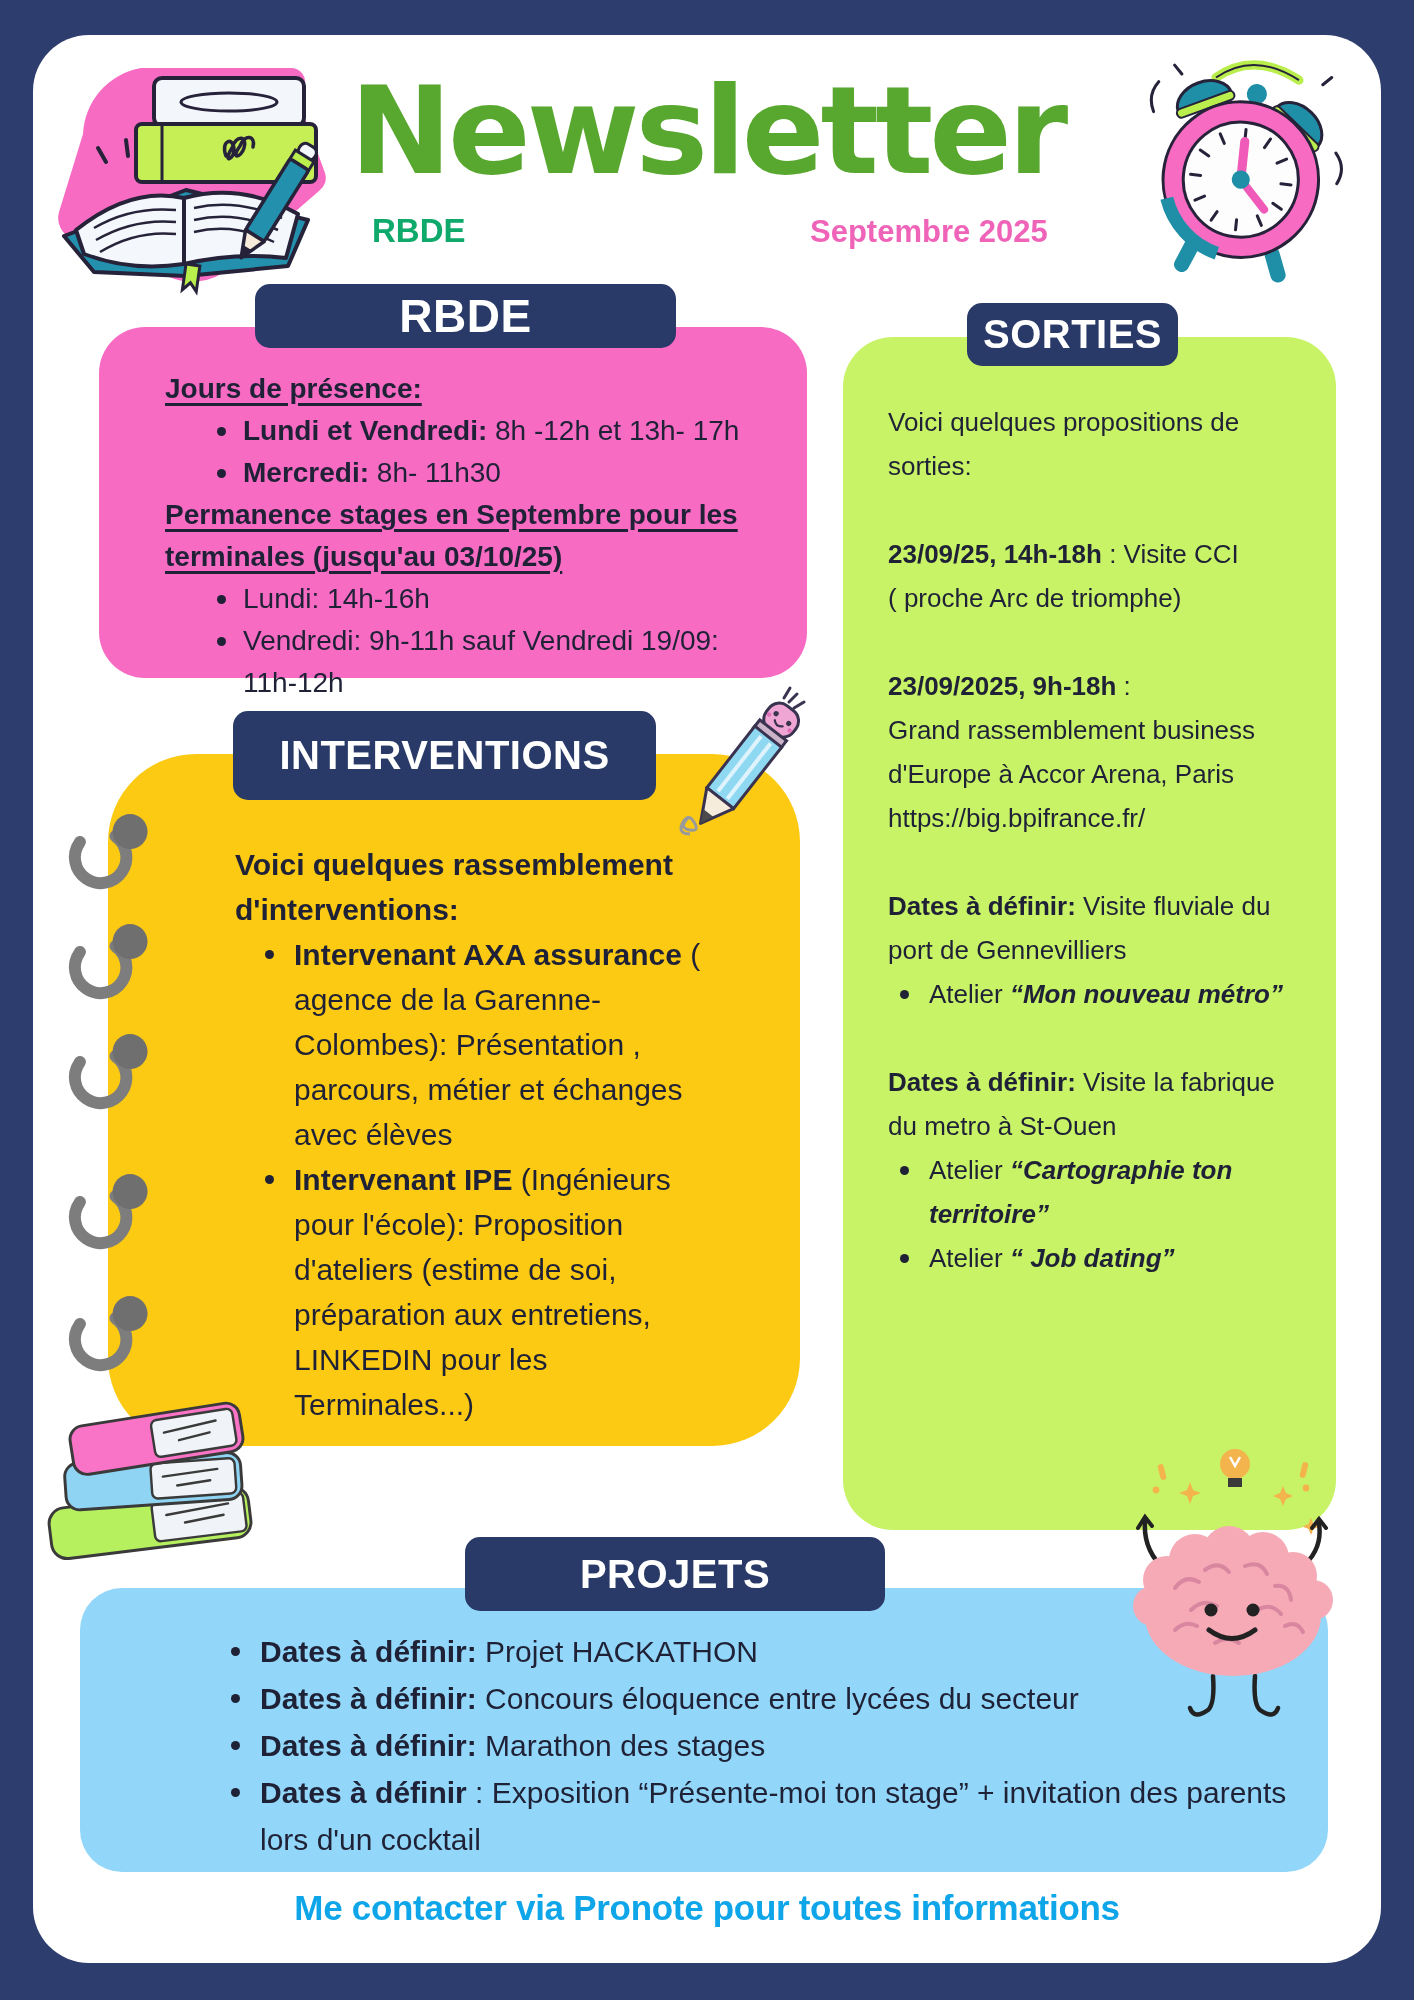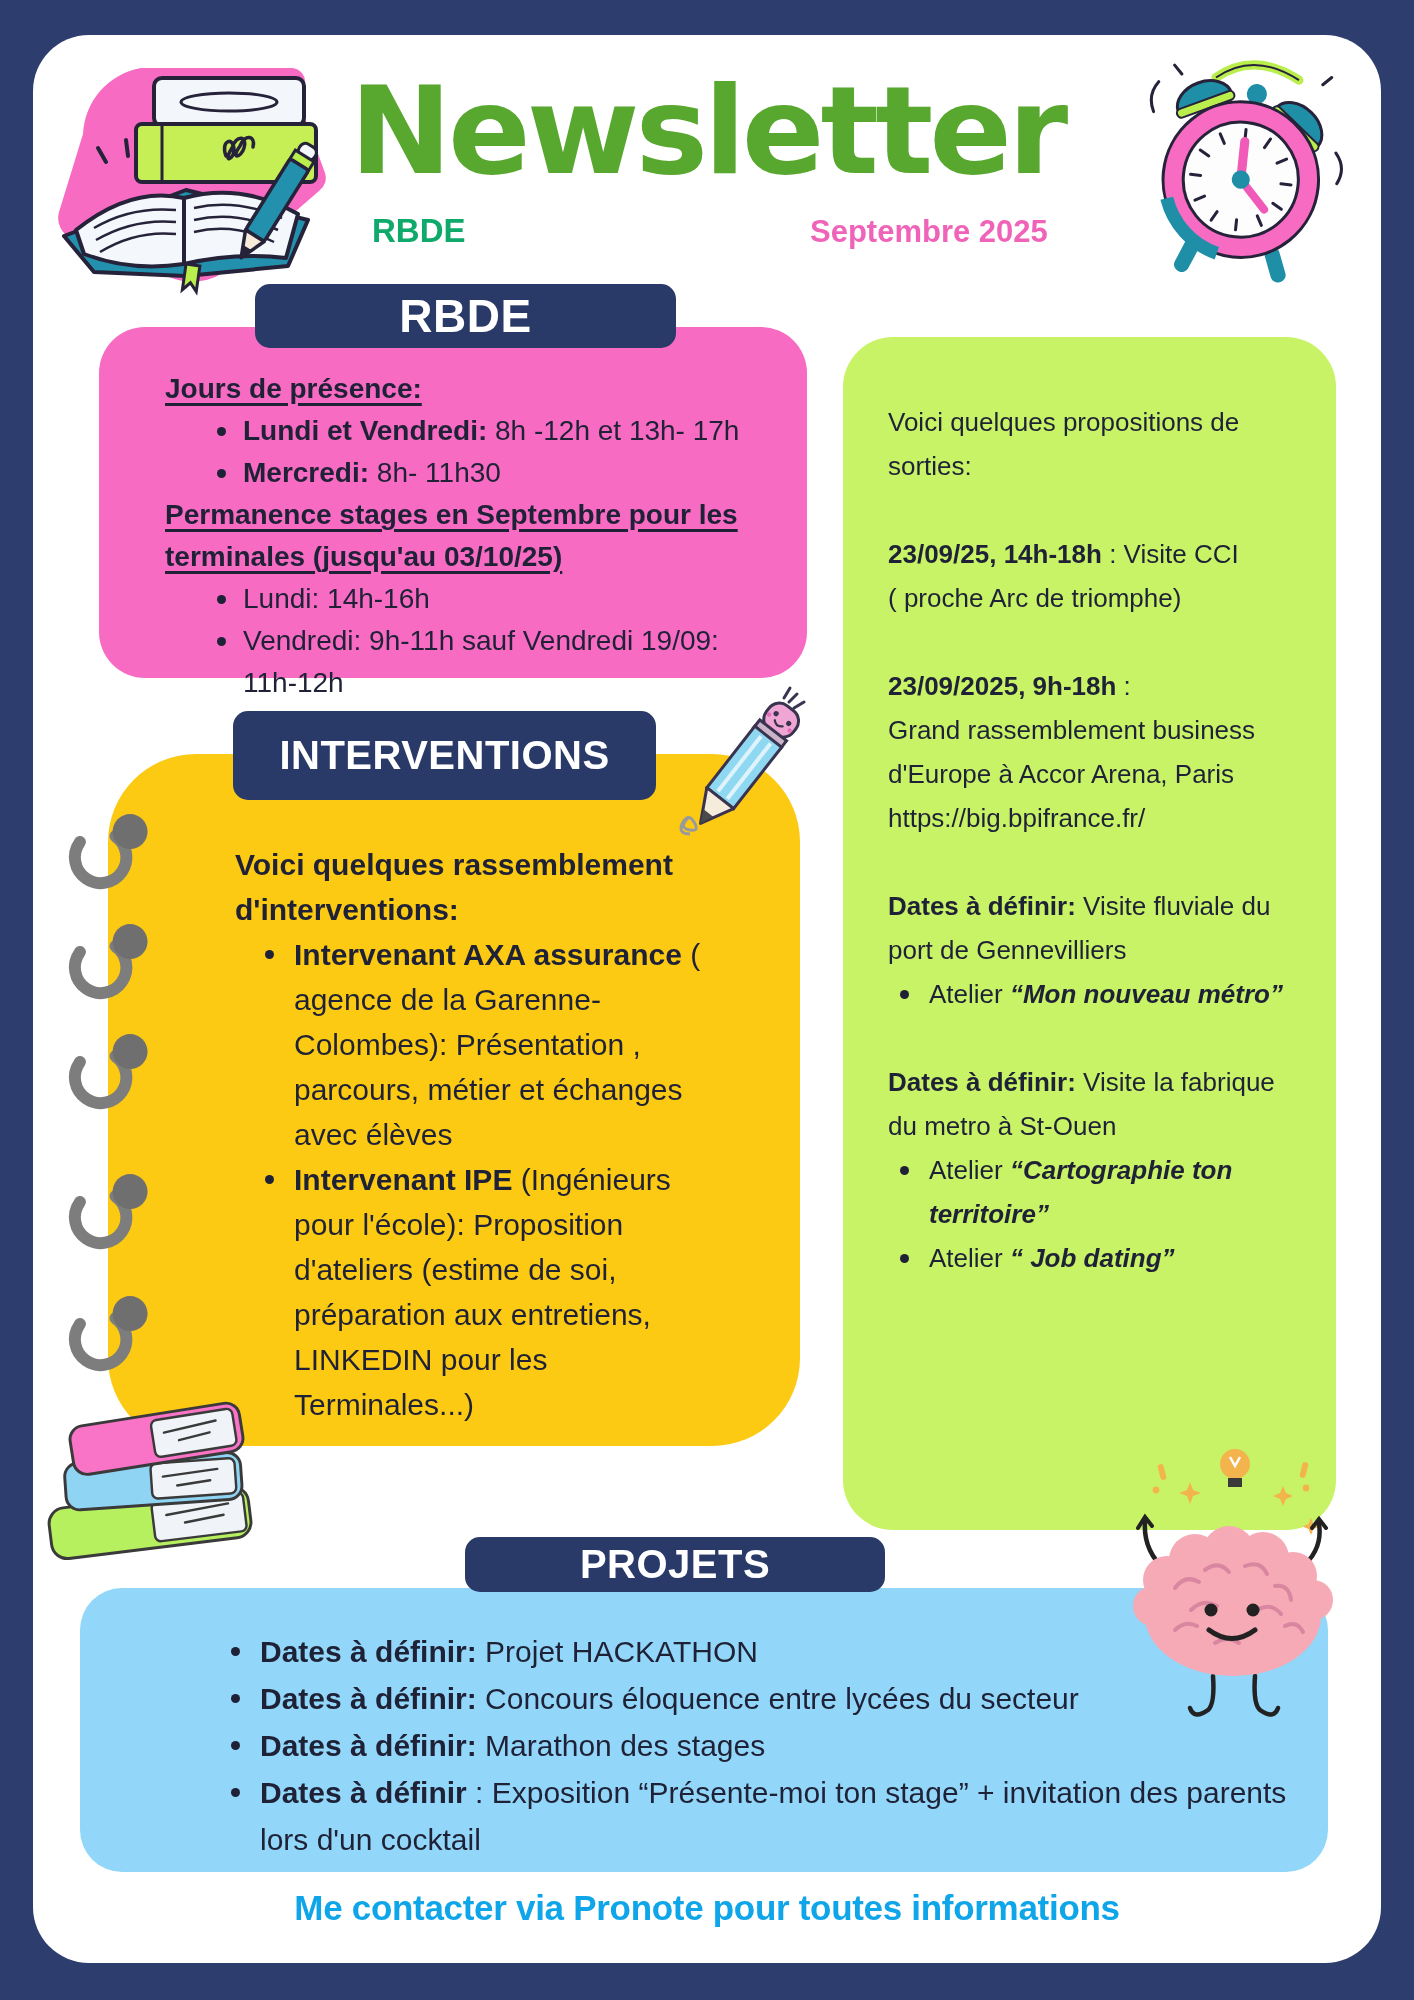--- a/index.html
+++ b/index.html
@@ -14,21 +14,21 @@
          font-family:"DejaVu Sans",sans-serif;font-weight:bold;
          font-size:122px;letter-spacing:-4px;color:var(--title-green,#58a82f);}
   .org-label{left:372px;top:212px;font-size:33px;font-weight:600;color:var(--org-green,#0fa96b);}
   .date-label{left:810px;top:214px;font-size:31px;font-weight:800;color:var(--date-pink,#ef64b8);text-align:center;}
   
   .tab{background:var(--tab-navy,#293a68);color:#ffffff;display:flex;align-items:center;
        justify-content:center;font-weight:800;border-radius:15px;z-index:4;letter-spacing:.5px;}
   .tab-rbde{left:255px;top:284px;width:421px;height:64px;font-size:46px;}
   .tab-interventions{left:233px;top:711px;width:423px;height:89px;font-size:40px;}
   .tab-sorties{left:967px;top:303px;width:211px;height:63px;font-size:40px;}
-  .tab-projets{left:465px;top:1537px;width:420px;height:55px;font-size:40px;}
+  .tab-projets{left:465px;top:1537px;width:420px;height:74px;font-size:40px;}
   
   .box{z-index:1;}
   .box-pink{left:99px;top:327px;width:708px;height:351px;border-radius:46px;background:var(--pink,#f76bc3);}
   .box-yellow{left:108px;top:754px;width:692px;height:692px;border-radius:88px;background:var(--yellow,#fcca12);}
   .box-green{left:843px;top:337px;width:493px;height:1193px;border-radius:50px;background:var(--green,#c8f366);}
   .box-blue{left:80px;top:1588px;width:1248px;height:284px;border-radius:42px;background:var(--blue,#92d7f9);}
   
   .content{z-index:3;color:var(--text-dark,#1f2136);}
   .pink-content{left:165px;top:368px;width:610px;font-size:28px;line-height:42px;}
   .yellow-content{left:235px;top:842px;width:480px;font-size:30px;line-height:45px;}
@@ -205,20 +205,23 @@
         <circle cx="88" cy="26" r="2.2" fill="#e06eb8"></circle>
       <rect x="58" y="36" width="34" height="10" fill="#cbb3c9" stroke="#3a3350" stroke-width="3"></rect>
       <rect x="58" y="44" width="34" height="78" fill="#8fd8f2" stroke="#3a3350" stroke-width="3"></rect>
       <line x1="69" y1="48" x2="69" y2="118" stroke="#def3fb" stroke-width="4"></line>
       <line x1="81" y1="48" x2="81" y2="118" stroke="#def3fb" stroke-width="4"></line>
       <path d="M58,122 h34 l-17,32 z" fill="#f6ecdc" stroke="#3a3350" stroke-width="3" stroke-linejoin="round"></path>
       <path d="M69,141 h12 l-6,13 z" fill="#4a4a4a"></path>
     </g>
   </svg>
 
+  <div class="abs tab tab-sorties">
+    <span>SORTIES</span>
+  </div>
   <div class="abs box box-green"></div>
   <div class="abs content green-content">
       <div class="blk p"><span class="txt"><span>Voici quelques propositions de sorties:</span></span></div>
       <div class="blk p gap"><span class="txt"><span class="b">23/09/25, 14h-18h</span><span> : Visite CCI<br> ( proche Arc de triomphe)</span></span></div>
       <div class="blk p gap"><span class="txt"><span class="b">23/09/2025, 9h-18h</span><span> :<br>Grand rassemblement business d'Europe à Accor Arena, Paris https://big.bpifrance.fr/</span></span></div>
       <div class="blk p gap"><span class="txt"><span class="b">Dates à définir:</span><span> Visite fluviale du port de Gennevilliers</span></span></div>
       <div class="blk li">
         <span class="dot"></span>
         <span class="txt"><span>Atelier </span><span class="b i">“Mon nouveau métro”</span></span>
       </div>

